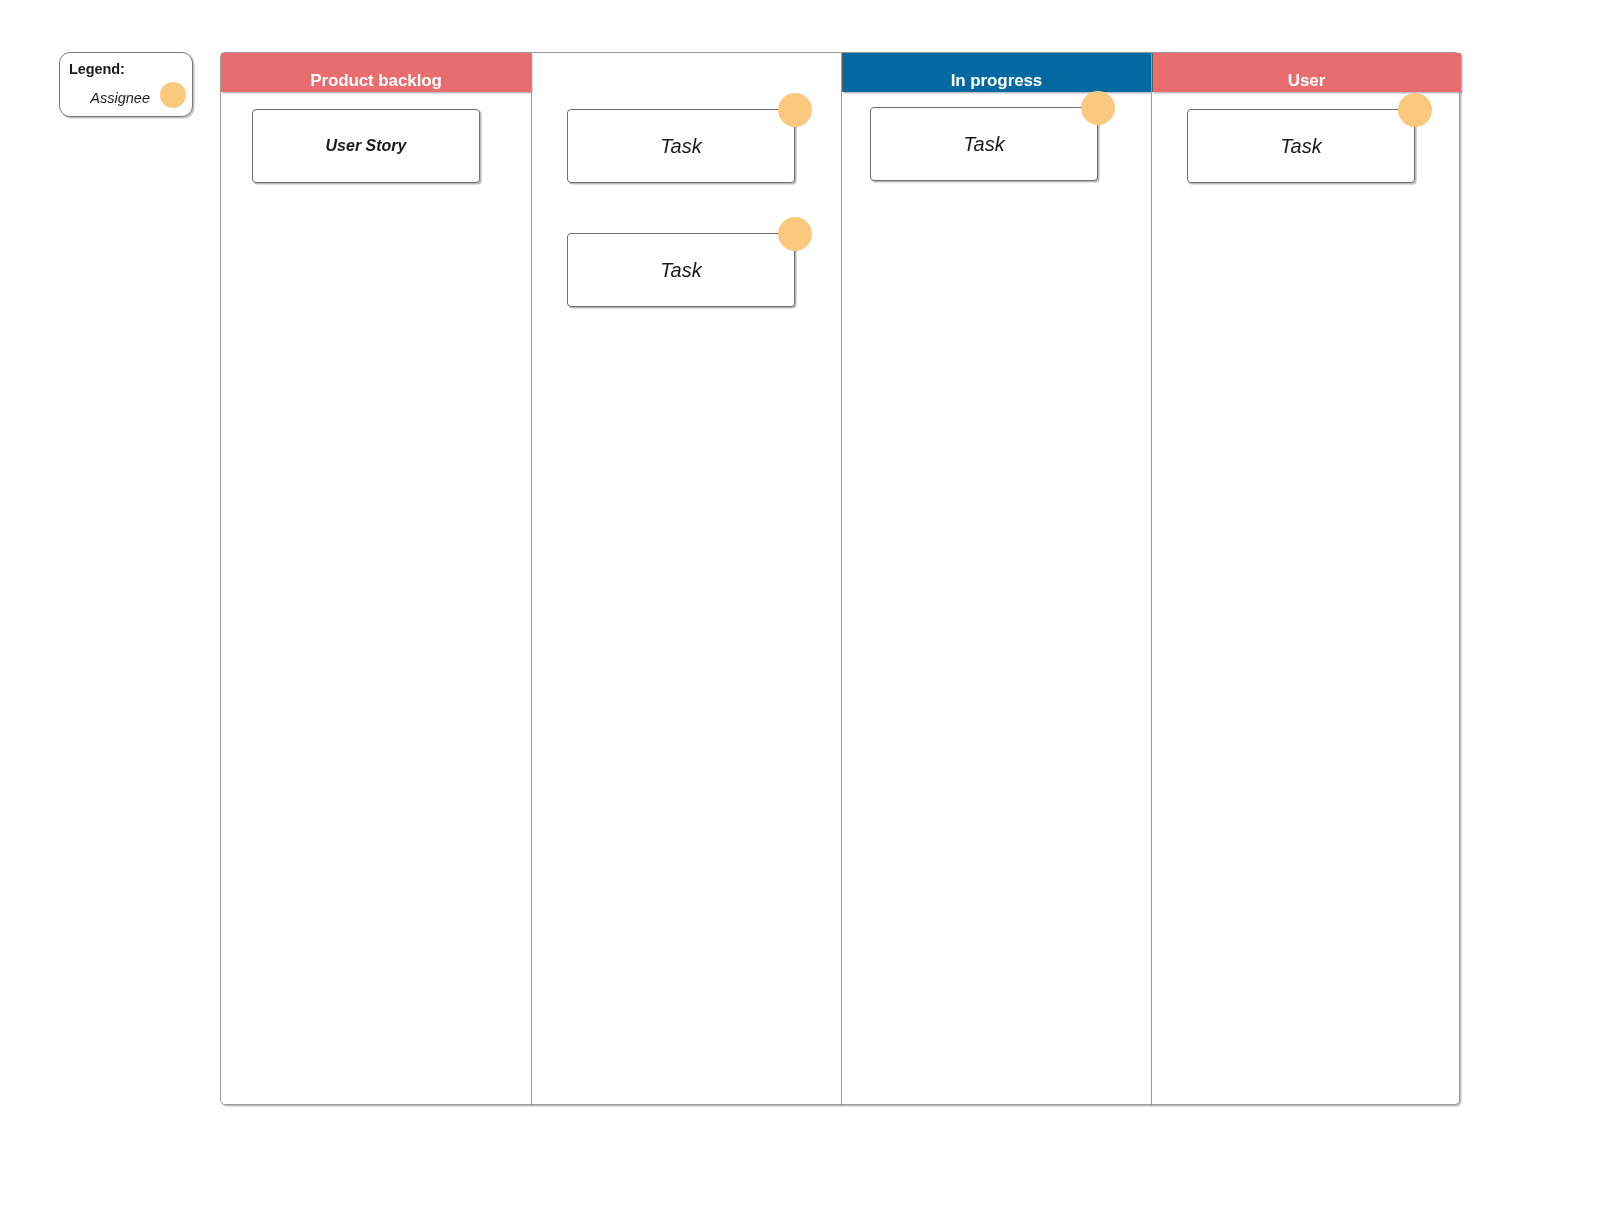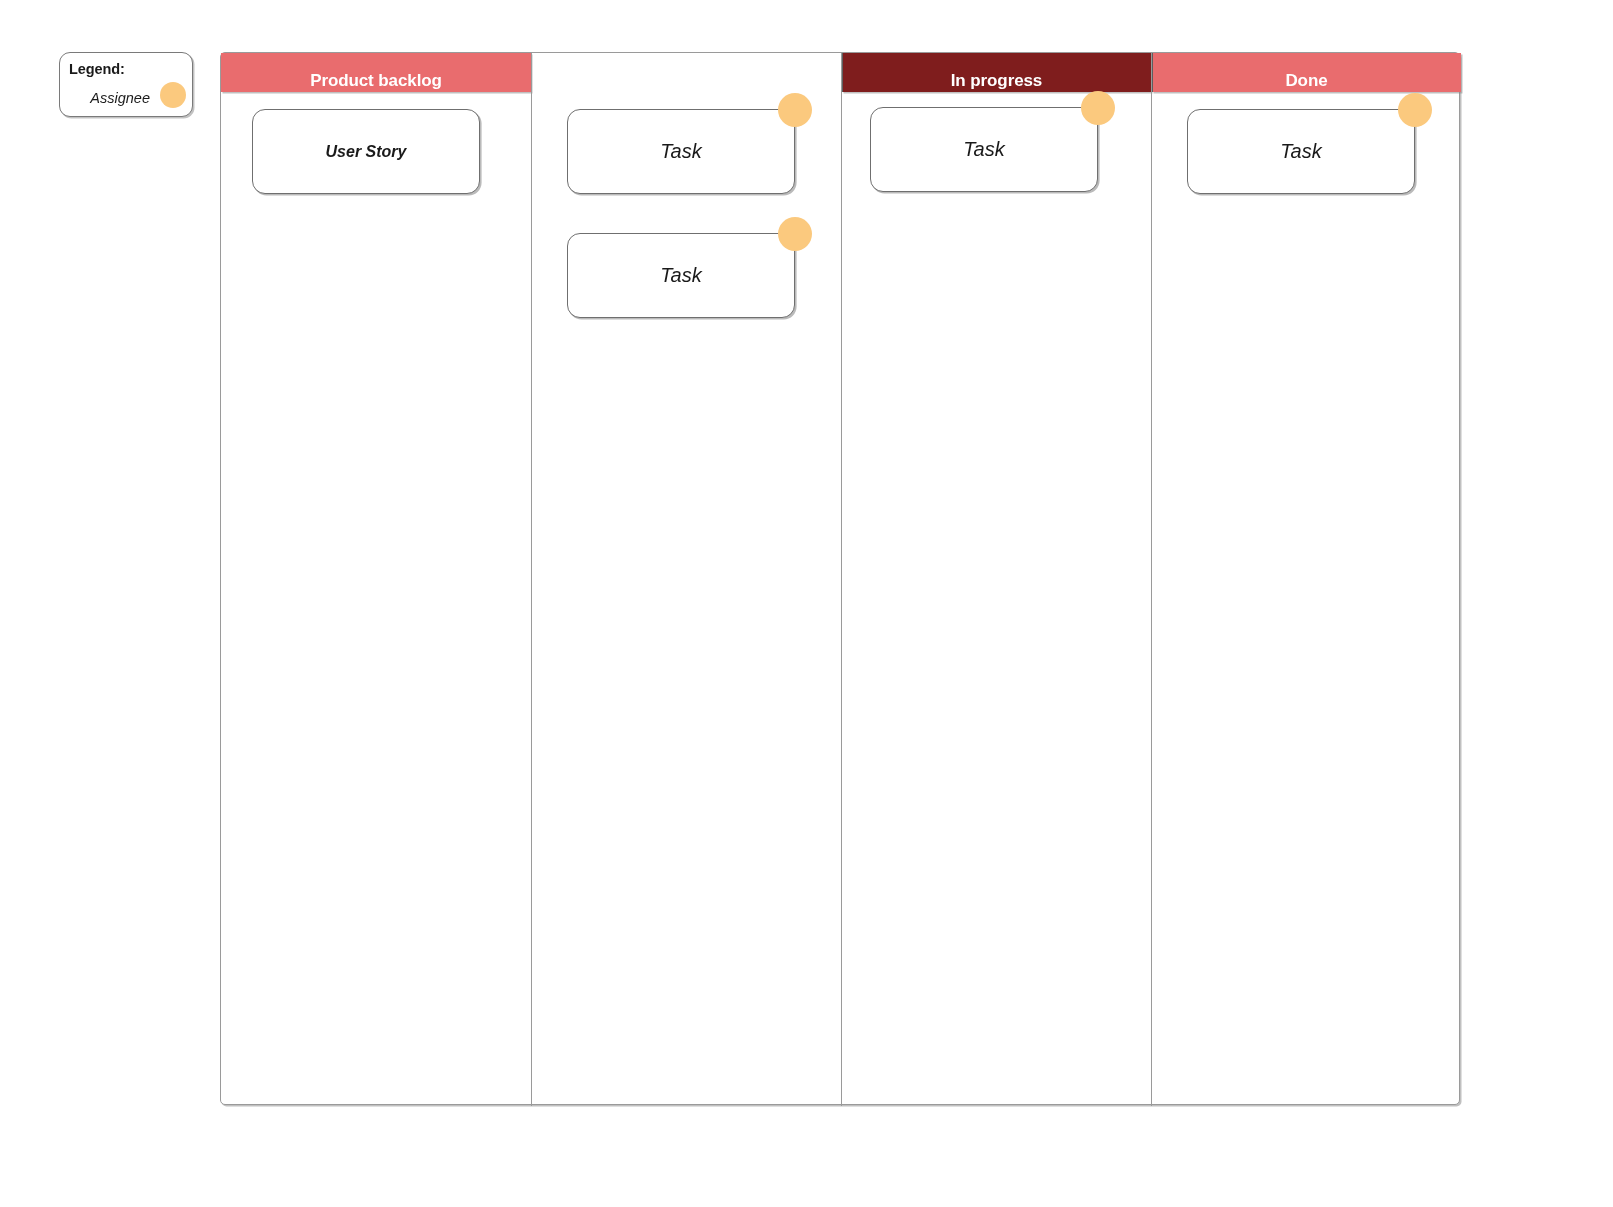--- a/index.html
+++ b/index.html
@@ -134,24 +134,24 @@
 
   
   .card-wrap {
     position: absolute;
   }
   .card {
     position: absolute;
     left: 0;
     top: 8px;
     width: 228px;
-    height: 85px;
+    height: 74px;
     background: #ffffff;
     border: 1.2px solid #6f6f6f;
-    border-radius: 13px;
+    border-radius: 4px;
     box-sizing: border-box;
     box-shadow: 1.6px 1.6px 0 rgba(130,130,130,0.55);
     display: flex;
     align-items: center;
     justify-content: center;
   }
   .card-label {
     font-size: 20px;
     font-style: italic;
     color: #1a1a1a;
@@ -207,38 +207,38 @@
         <div class="card-wrap" style="left:35px; top:133px;">
           <div class="card">
             <span class="card-label">Task</span>
           </div>
           <div class="card-dot assignee-dot" style="background: rgb(251, 201, 126);"></div>
         </div>
       </div>
     </div>
 
     <div class="column" style="left:620px; width:310px;">
-      <div class="col-header" style="background: #7f1d1d;">
+      <div class="col-header" style="background: #0369a1;">
         <div class="col-header-divider"></div>
         <span class="col-header-label">In progress</span>
       </div>
       <div class="col-cards">
         <div class="card-wrap" style="left:28px; top:7px;">
           <div class="card">
             <span class="card-label">Task</span>
           </div>
           <div class="card-dot assignee-dot" style="background: rgb(251, 201, 126);"></div>
         </div>
       </div>
     </div>
 
     <div class="column" style="left:930px; width:310px;">
       <div class="col-header" style="background: rgb(233, 108, 110);">
         <div class="col-header-divider"></div>
-        <span class="col-header-label">Done</span>
+        <span class="col-header-label">User</span>
       </div>
       <div class="col-cards">
         <div class="card-wrap" style="left:35px; top:9px;">
           <div class="card">
             <span class="card-label">Task</span>
           </div>
           <div class="card-dot assignee-dot" style="background: rgb(251, 201, 126);"></div>
         </div>
       </div>
     </div>

